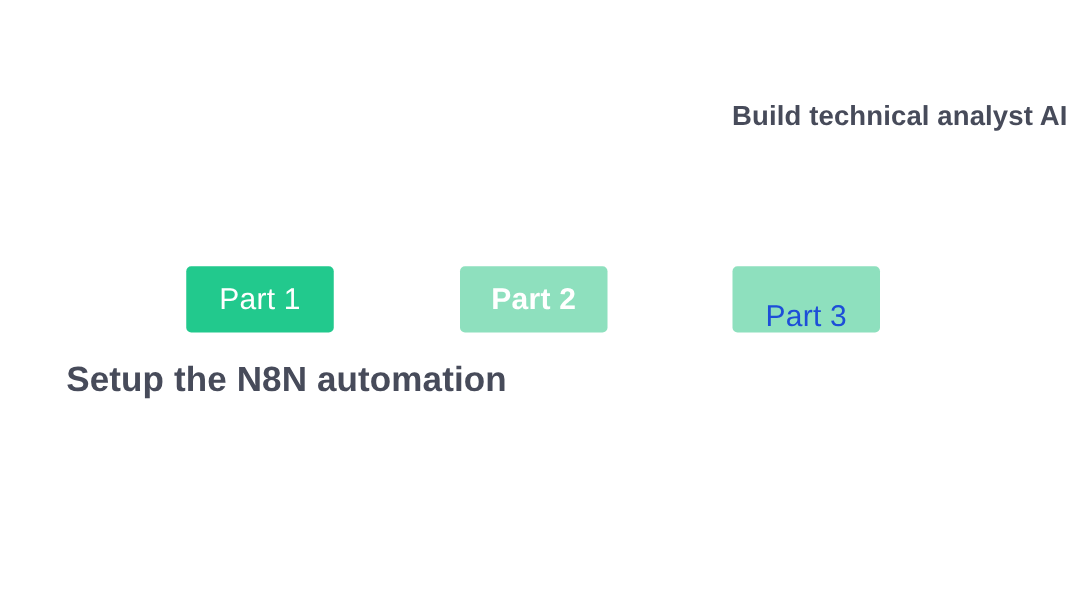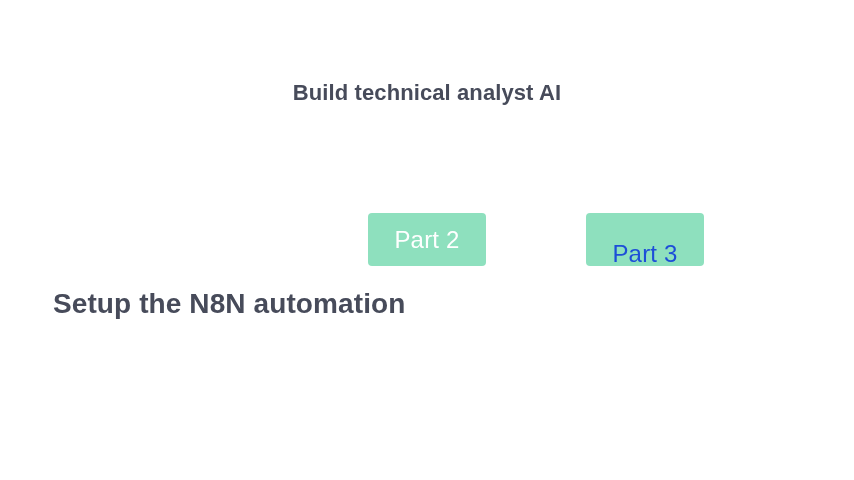--- a/index.html
+++ b/index.html
@@ -17,21 +17,21 @@
     position: relative;
     width: 854px;
     height: 480px;
     background: #ffffff;
   }
   #slide-title {
     position: absolute;
     top: 78px;
     left: 0;
     width: 854px;
-    text-align: center;
+    text-align: right;
     font-size: 22px;
     font-weight: bold;
     letter-spacing: 0.1px;
     color: #474b5a;
     line-height: 30px;
     white-space: nowrap;
   }
   .part-button {
     position: absolute;
     top: 213px;
@@ -69,22 +69,25 @@
     white-space: nowrap;
   }
 </style>
 </head>
 <body>
 
 <div id="slide" style="background: rgb(255, 255, 255);">
 
   <div id="slide-title" style="color: rgb(71, 75, 90);">Build technical analyst AI</div>
 
+  <div id="part-button-1" class="part-button" style="background: rgb(34, 201, 141); color: rgb(255, 255, 255);">
+    <span>Part 1</span>
+  </div>
 
-  <div id="part-button-2" class="part-button" style="background: rgb(142, 224, 190); color: rgb(255, 255, 255);">
+  <div id="part-button-2" class="part-button" style="background: rgb(142, 224, 190); color: rgb(255, 255, 255); font-weight: bold;">
     <span>Part 2</span>
   </div>
 
   <div id="part-button-3" class="part-button" style="background: rgb(142, 224, 190); color: #1d4ed8; align-items: flex-end;">
     <span>Part 3</span>
   </div>
 
   <div id="caption" style="color: rgb(71, 75, 90);">Setup the N8N automation</div>
 
 </div>

